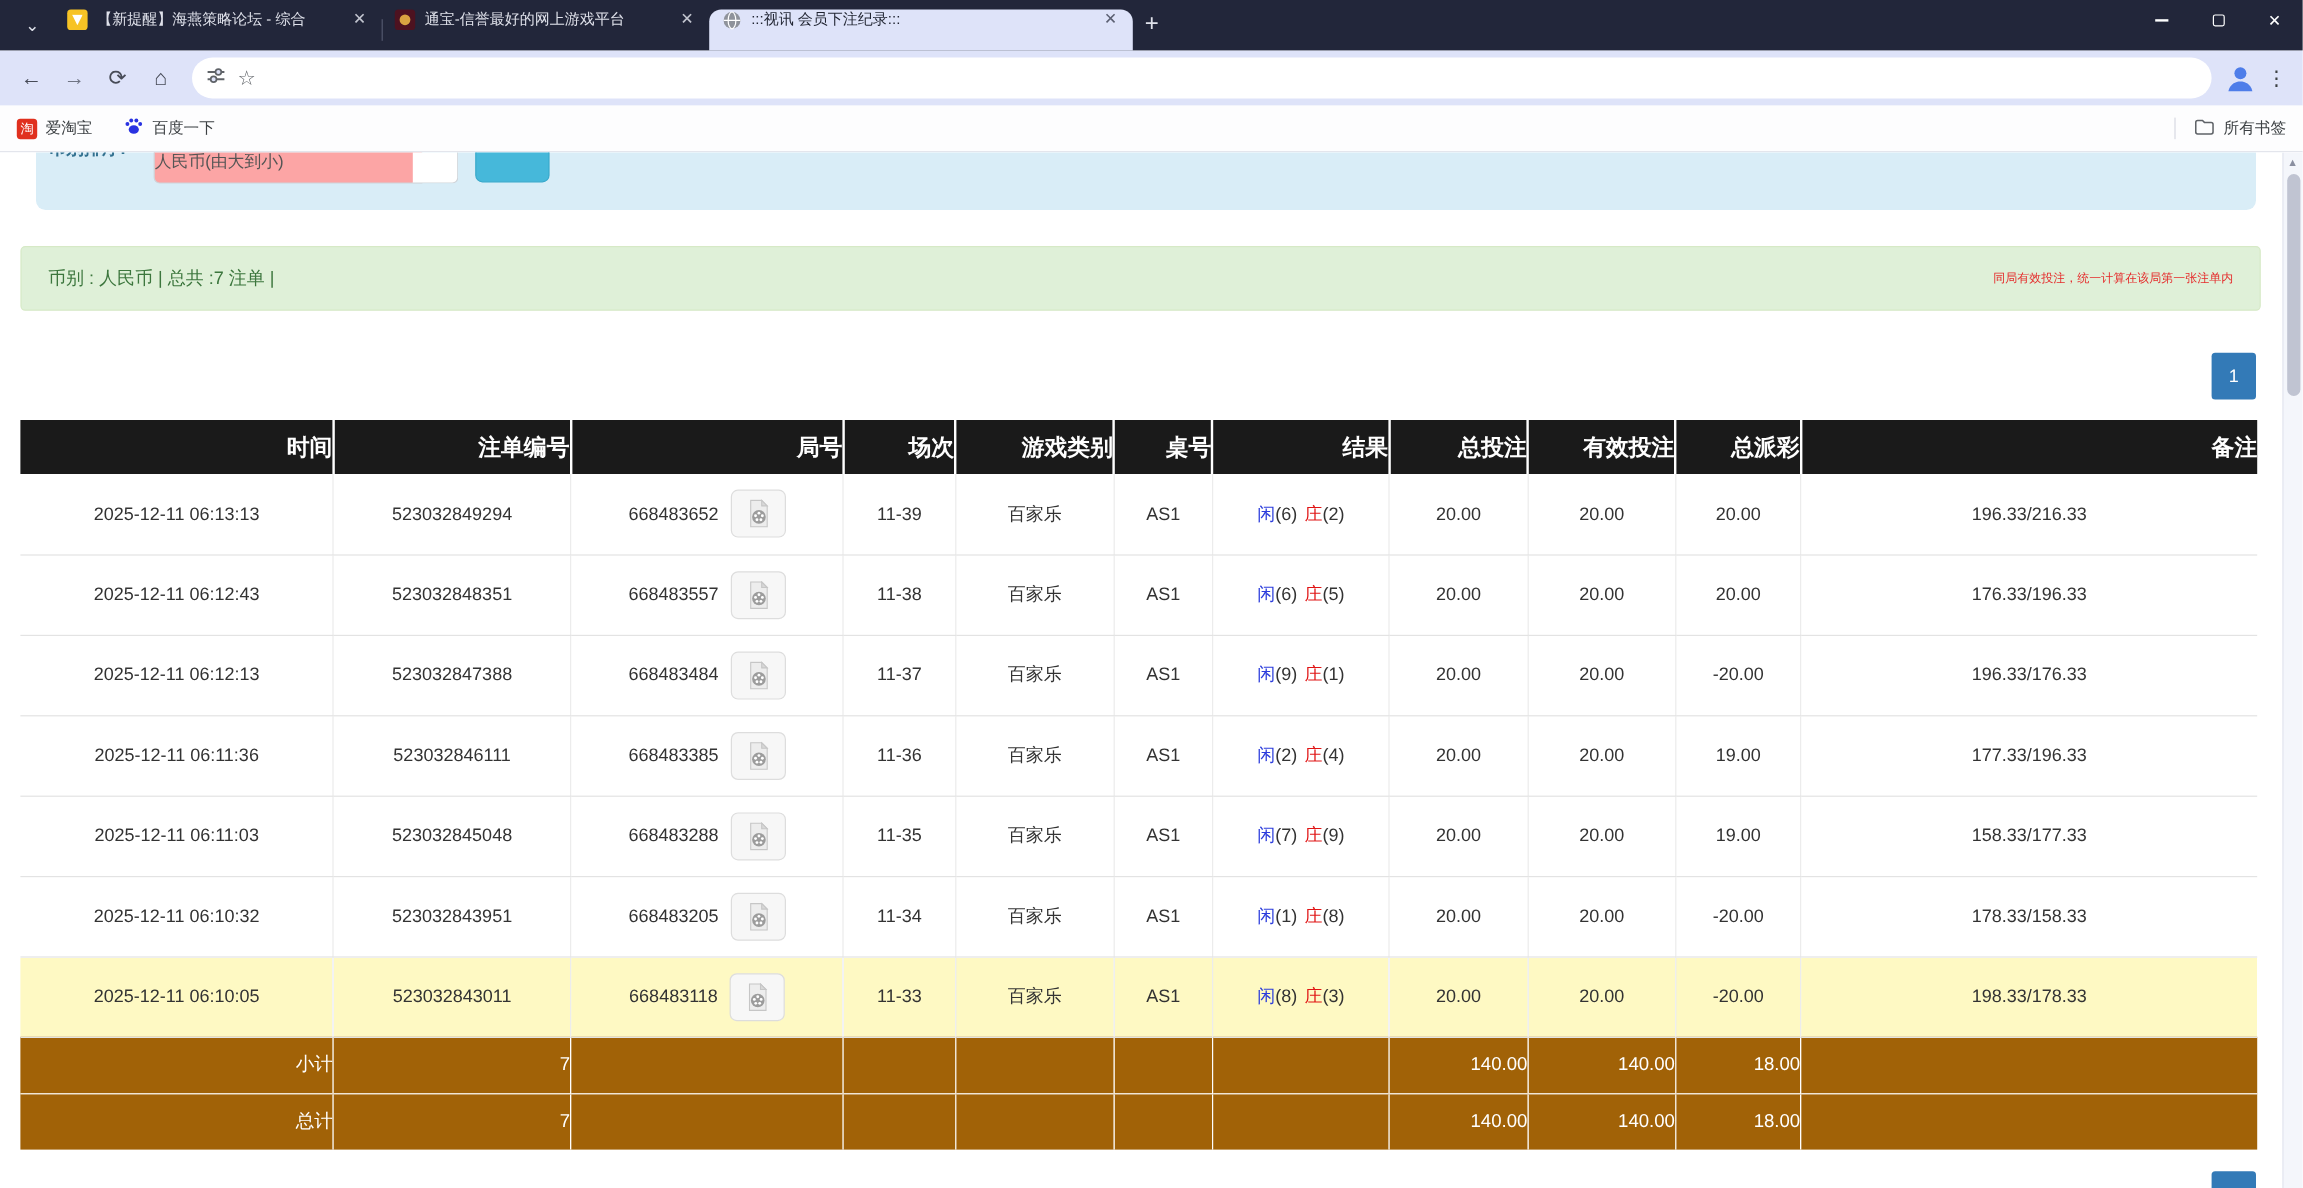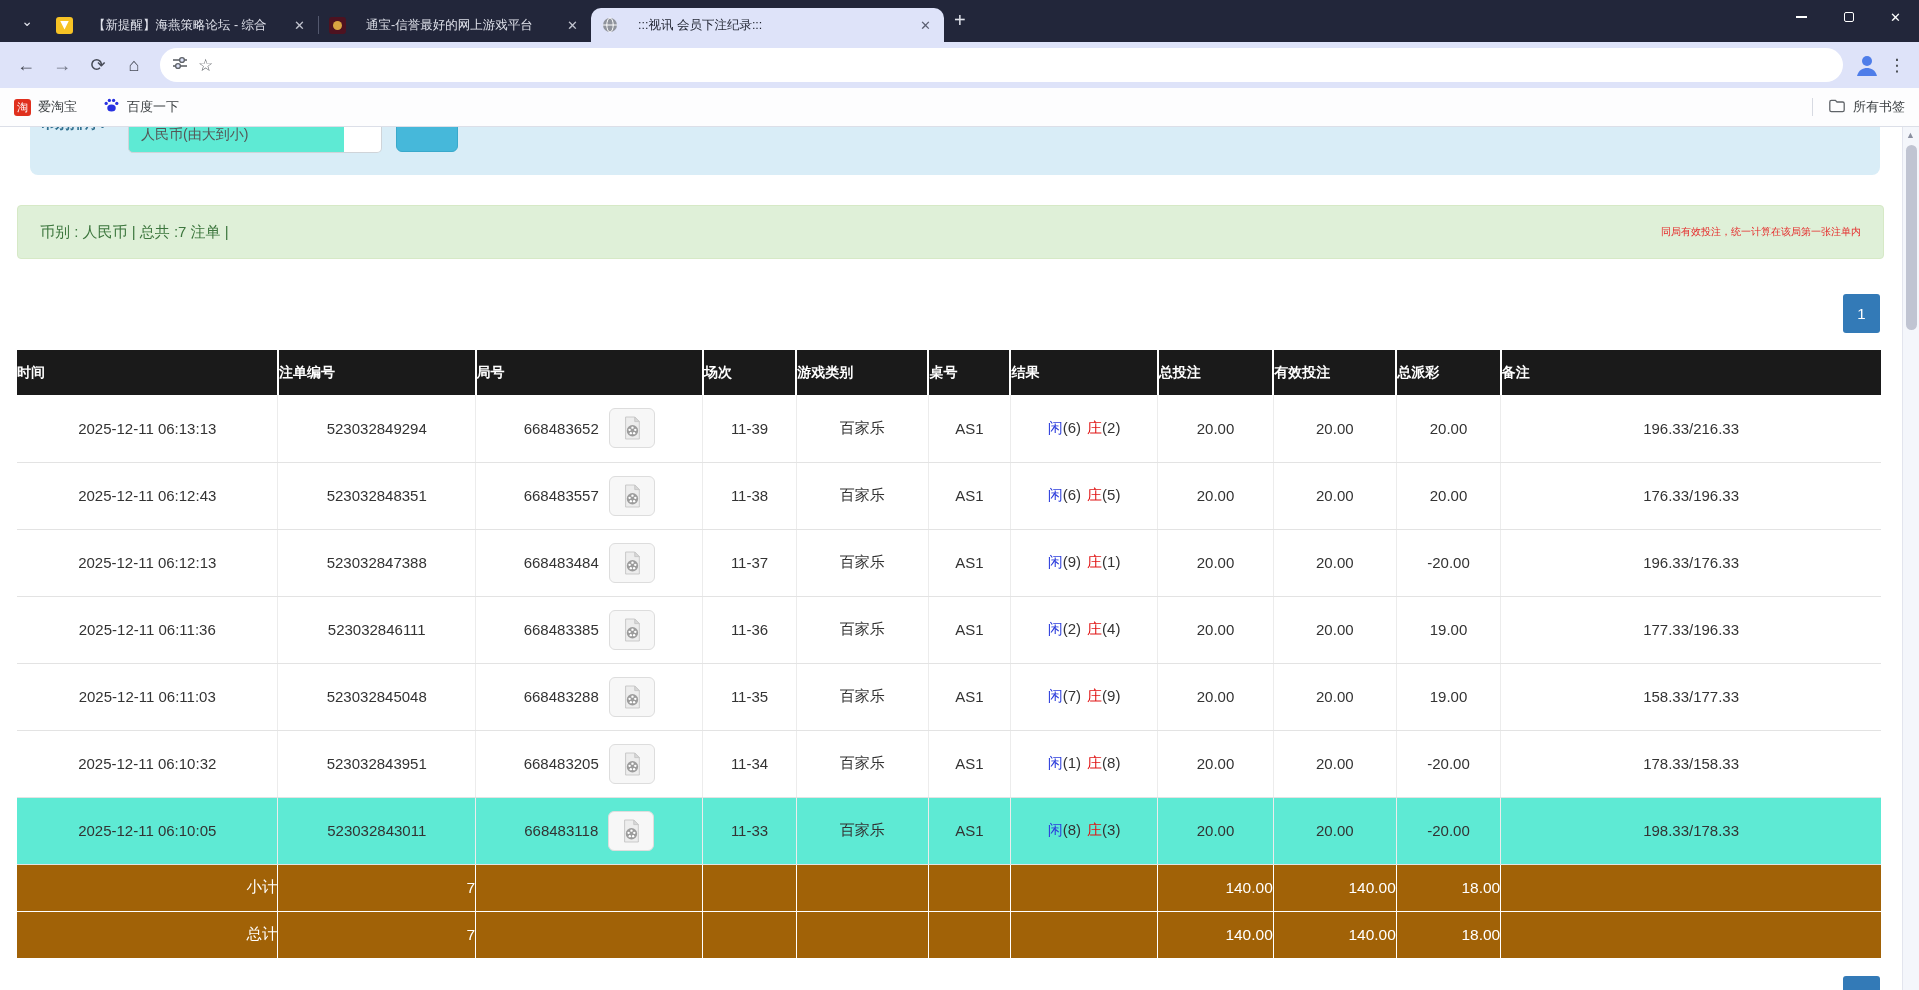--- a/index.html
+++ b/index.html
@@ -1,21 +1,21 @@
 <!DOCTYPE html>
 <html><head>
 <meta charset="utf-8">
 <style>
   * { box-sizing: border-box; margin: 0; padding: 0; }
   html,body { width:1919px; height:990px; overflow:hidden; font-family:"Liberation Sans", sans-serif; background:#fff; }
 
   
   .titlebar { height:42px; background:#22263a; display:flex; align-items:flex-end; position:relative; }
   .tab-search { color:#dfe1ea; width:30px; height:30px; margin:0 4px 6px 12px; display:flex; align-items:center; justify-content:center; font-size:14px; border-radius:50%; }
-  .tab { display:flex; align-items:center; height:34px; padding:0 10px; color:#dfe1ea; font-size:12.5px; gap:20px; position:relative; }
+  .tab { display:flex; align-items:flex-start; height:34px; padding:0 10px; color:#dfe1ea; font-size:12.5px; gap:8px; position:relative; }
   .tab.inactive { width:272px; }
   .tab.inactive + .tab-sep { width:1px; height:18px; background:#53586e; margin-bottom:8px; }
   .tab.active { width:353px; background:#dee3f9; color:#1f2330; border-radius:10px 10px 0 0; }
   .tab .title { flex:1; overflow:hidden; white-space:nowrap; text-overflow:ellipsis; }
   .tab .close { font-size:13px; padding:0 3px; opacity:.85; }
   .favicon { width:17px; height:17px; flex:none; display:flex; align-items:center; justify-content:center; }
   .fav-yellow { background:#f7c325; border-radius:3px; position:relative; }
   .fav-yellow:after { content:""; position:absolute; left:4px; top:4px; width:9px; height:9px; background:#fff; clip-path:polygon(0 0,100% 0,50% 100%); }
   .fav-maroon { background:#4d1220; border-radius:3px; display:flex; align-items:center; justify-content:center; }
   .fav-maroon i { width:9px; height:9px; border-radius:50%; background:#d9a441; display:block; }
@@ -38,37 +38,37 @@
   .bookmarks { height:39px; background:#fdfdfe; display:flex; align-items:center; padding:0 14px; gap:26px; border-bottom:1px solid #dcdfe8; font-size:13px; color:#3c4043; }
   .bm { display:flex; align-items:center; gap:7px; }
   .bm-ico-taobao { width:17px; height:17px; background:#e0301e; color:#fff; border-radius:3px; font-size:11px; display:flex; align-items:center; justify-content:center; }
   .bm-right { margin-left:auto; display:flex; align-items:center; gap:8px; border-left:1px solid #d7dae2; padding-left:16px; }
 
   
   .page { position:relative; height:863px; background:#fff; overflow:hidden; }
 
   .filter-panel { position:absolute; left:30px; width:1850px; top:-18px; height:66px; background:#d9edf7; border-radius:8px; }
   .filter-label { position:absolute; left:40px; top:-13px; font-size:15px; font-weight:bold; color:#31708f; }
-  .filter-input { position:absolute; left:128px; top:-11px; width:224px; height:37px; background:#5eead4; border:1px solid #cfd4d9; border-radius:5px 0 0 5px; font-size:14px; color:#555; display:flex; align-items:center; padding-left:12px; }
+  .filter-input { position:absolute; left:128px; top:-11px; width:224px; height:37px; background:#fca5a5; border:1px solid #cfd4d9; border-radius:5px 0 0 5px; font-size:14px; color:#555; display:flex; align-items:center; }
   .filter-input2 { position:absolute; left:344px; top:-11px; width:38px; height:37px; background:#fff; border:1px solid #cfd4d9; border-left:none; border-radius:0 5px 5px 0; }
   .filter-btn { position:absolute; left:396px; top:-13px; width:62px; height:38px; background:#46b8da; border:1px solid #39a9cb; border-radius:6px; }
 
   .summary-bar { position:absolute; left:17px; width:1867px; top:78px; height:54px; background:#dff0d8; border:1px solid #d6e9c6; border-radius:4px; display:flex; align-items:center; justify-content:space-between; padding:0 22px; }
   .summary-left { color:#3c763d; font-size:15px; }
   .summary-right { color:#e52b2b; font-size:10px; }
 
   .page-btn { position:absolute; left:1843px; top:167px; width:37px; height:39px; background:#337ab7; color:#fff; font-size:15px; display:flex; align-items:center; justify-content:center; border-radius:3px; }
   .page-btn.bottom { top:849px; height:26px; }
 
   table.bets { position:absolute; left:17px; top:223px; width:1864px; border-collapse:collapse; table-layout:fixed; }
-  table.bets thead th { background:#1a1a1a; color:#fff; font-size:14px; font-weight:bold; height:45px; border-right:2px solid #fff; text-align:left; }
+  table.bets thead th { background:#1a1a1a; color:#fff; font-size:19px; font-weight:bold; height:45px; border-right:2px solid #fff; text-align:right; }
   table.bets thead th:last-child { border-right:none; }
   table.bets tbody td { height:67px; text-align:center; font-size:15px; color:#333; background:#fff; border-bottom:1px solid #e3e3e3; border-right:1px solid #ececec; padding:0 4px; overflow:hidden; }
   table.bets tbody td:last-child { border-right:none; }
-  table.bets tbody tr.highlight td { background:#5eead4; }
+  table.bets tbody tr.highlight td { background:#fef9c3; }
   table.bets tfoot td { background:#a16207; color:#fff; height:47px; text-align:right; font-size:15.5px; border-right:1px solid #fff; border-top:1px solid #fff; }
   table.bets tfoot td:last-child { border-right:none; }
 
   .round-cell { display:inline-flex; align-items:center; gap:10px; }
   .round-btn { width:46px; height:40px; background:#f7f7f7; border:1px solid #ddd; border-radius:6px; display:inline-flex; align-items:center; justify-content:center; }
   .player { color:#2b3cdc; }
   .banker { color:#e01414; }
   .score { color:#333; }
   .score.gap { margin-right:6px; }
   .bet-blue { color:#3366cc; }

